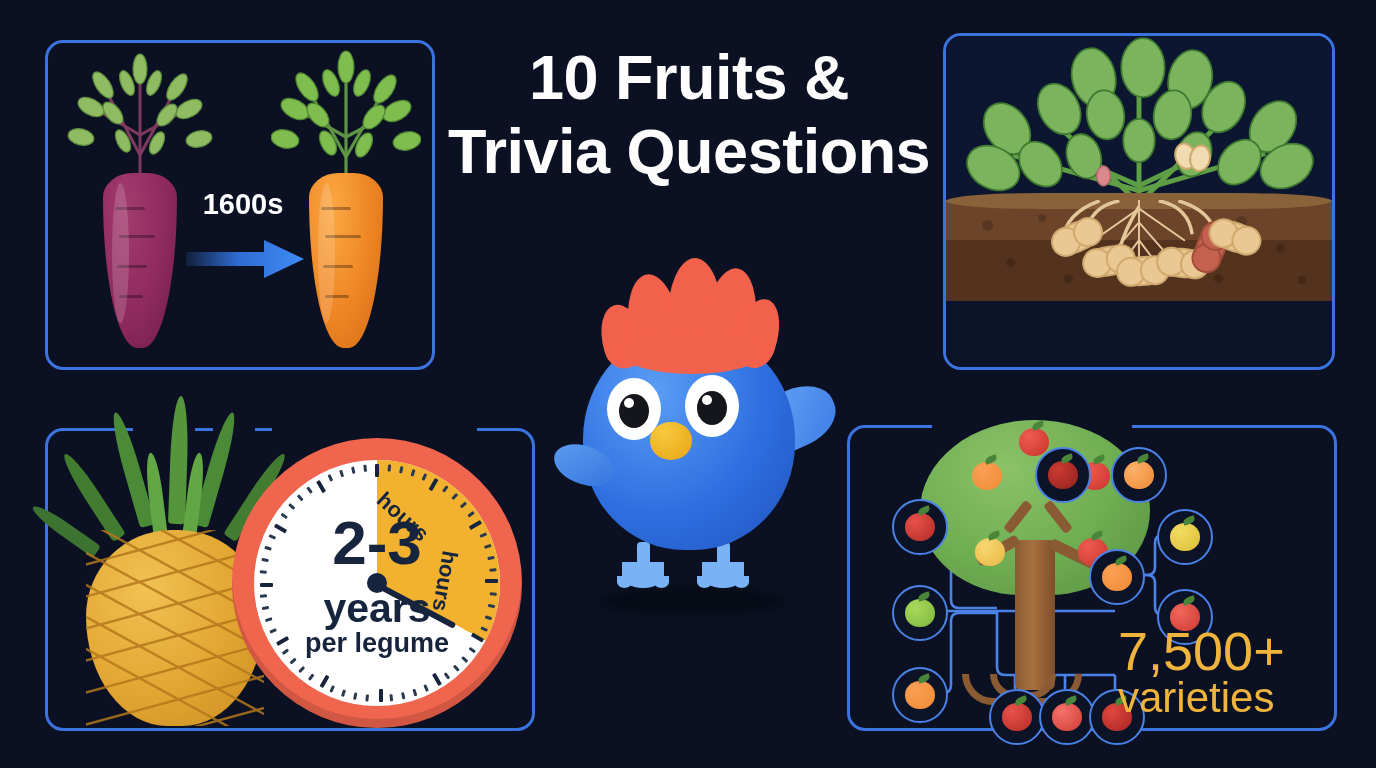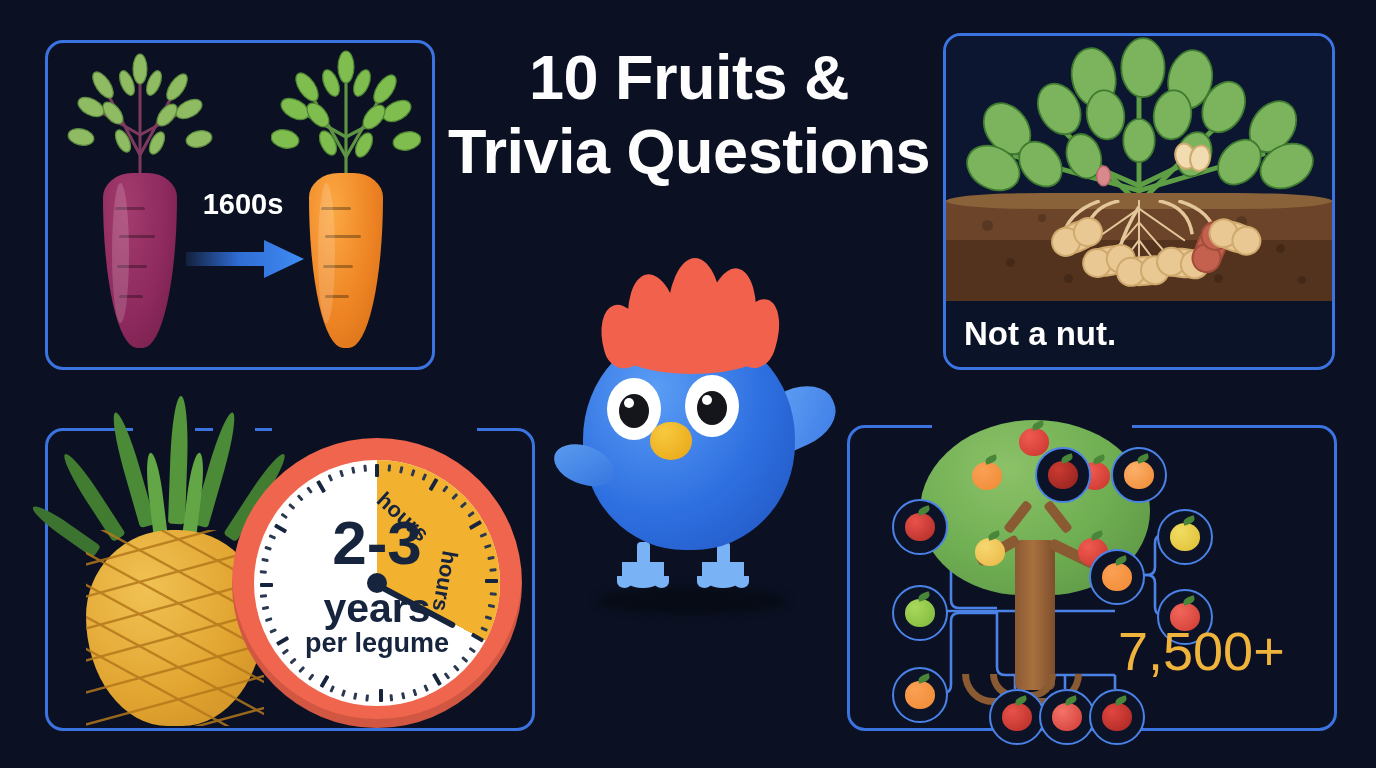--- a/index.html
+++ b/index.html
@@ -290,21 +290,20 @@
         <div class="pnut" style="left:106px;top:22px;transform:rotate(-24deg);"></div>
         <div class="pnut" style="left:138px;top:46px;transform:rotate(-10deg);"></div>
         <div class="pnut" style="left:172px;top:56px;transform:rotate(-4deg);"></div>
         <div class="pnut" style="left:212px;top:48px;transform:rotate(6deg);"></div>
         <div class="pnut red" style="left:240px;top:32px;transform:rotate(-68deg);"></div>
         <div class="pnut" style="left:264px;top:22px;transform:rotate(18deg);"></div>
       </div>
     </div>
 
     <div id="caption">
-      <span class="w">Not a nut.</span>
     </div>
   </div>
 
   <div class="panel" id="panel-clock"></div>
 
   <div class="notch" style="left:133px;top:421px;width:62px;height:16px;"></div>
   <div class="notch" style="left:213px;top:421px;width:42px;height:16px;"></div>
   <div class="notch" style="left:272px;top:421px;width:205px;height:16px;"></div>
 
   <div id="pineapple">
@@ -505,20 +504,21 @@
       </div>
     </div>
   <div class="node" style="left:1089px;top:689px;">
     <div class="apple" style="position:relative;background:radial-gradient(circle at 34% 30%,#e0473f,#a82521);">
         <span class="stemleaf"></span>
       </div>
     </div>
 
   <div id="varieties">
     <div id="var-num">7,500+</div>
+    <div id="var-lbl">varieties</div>
   </div>
 
   <div id="bird">
     <div id="bird-shadow"></div>
     <div id="wing-r"></div>
     <div class="leg" style="left:92px;top:292px;"></div>
     <div class="leg" style="left:172px;top:292px;"></div>
     <div class="foot" style="left:77px;top:312px;"></div>
     <div class="foot" style="left:157px;top:312px;"></div>
     <div id="bird-body"></div>

